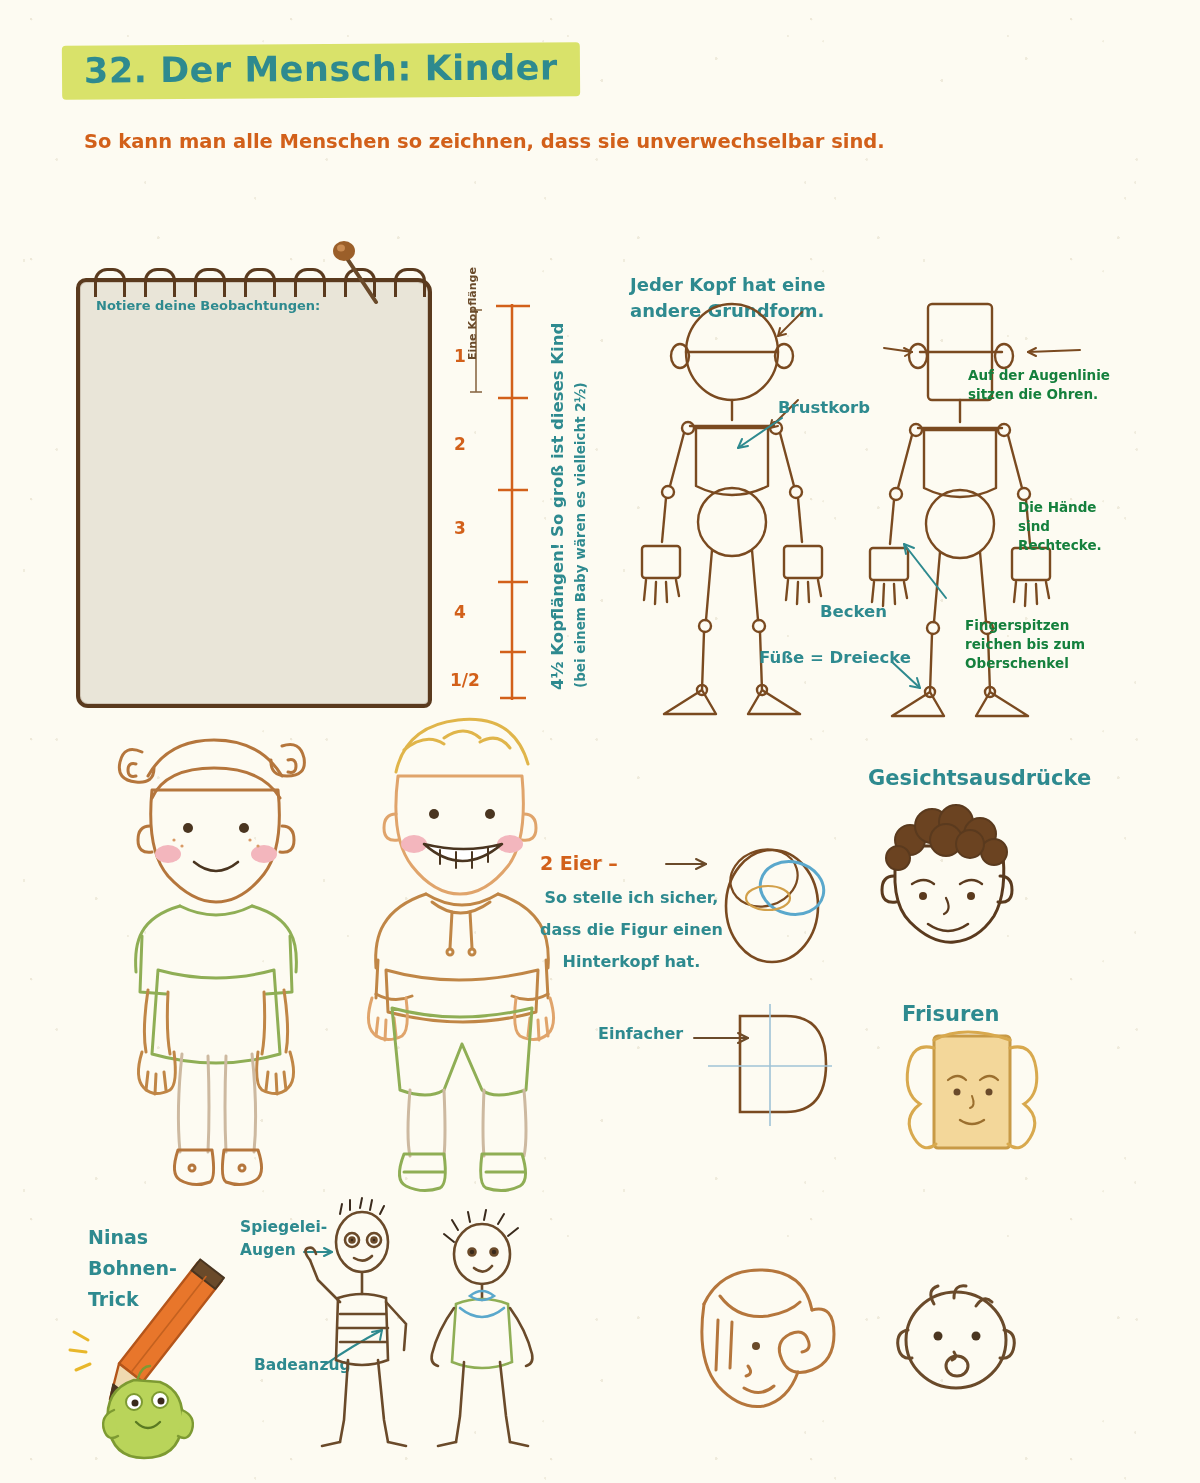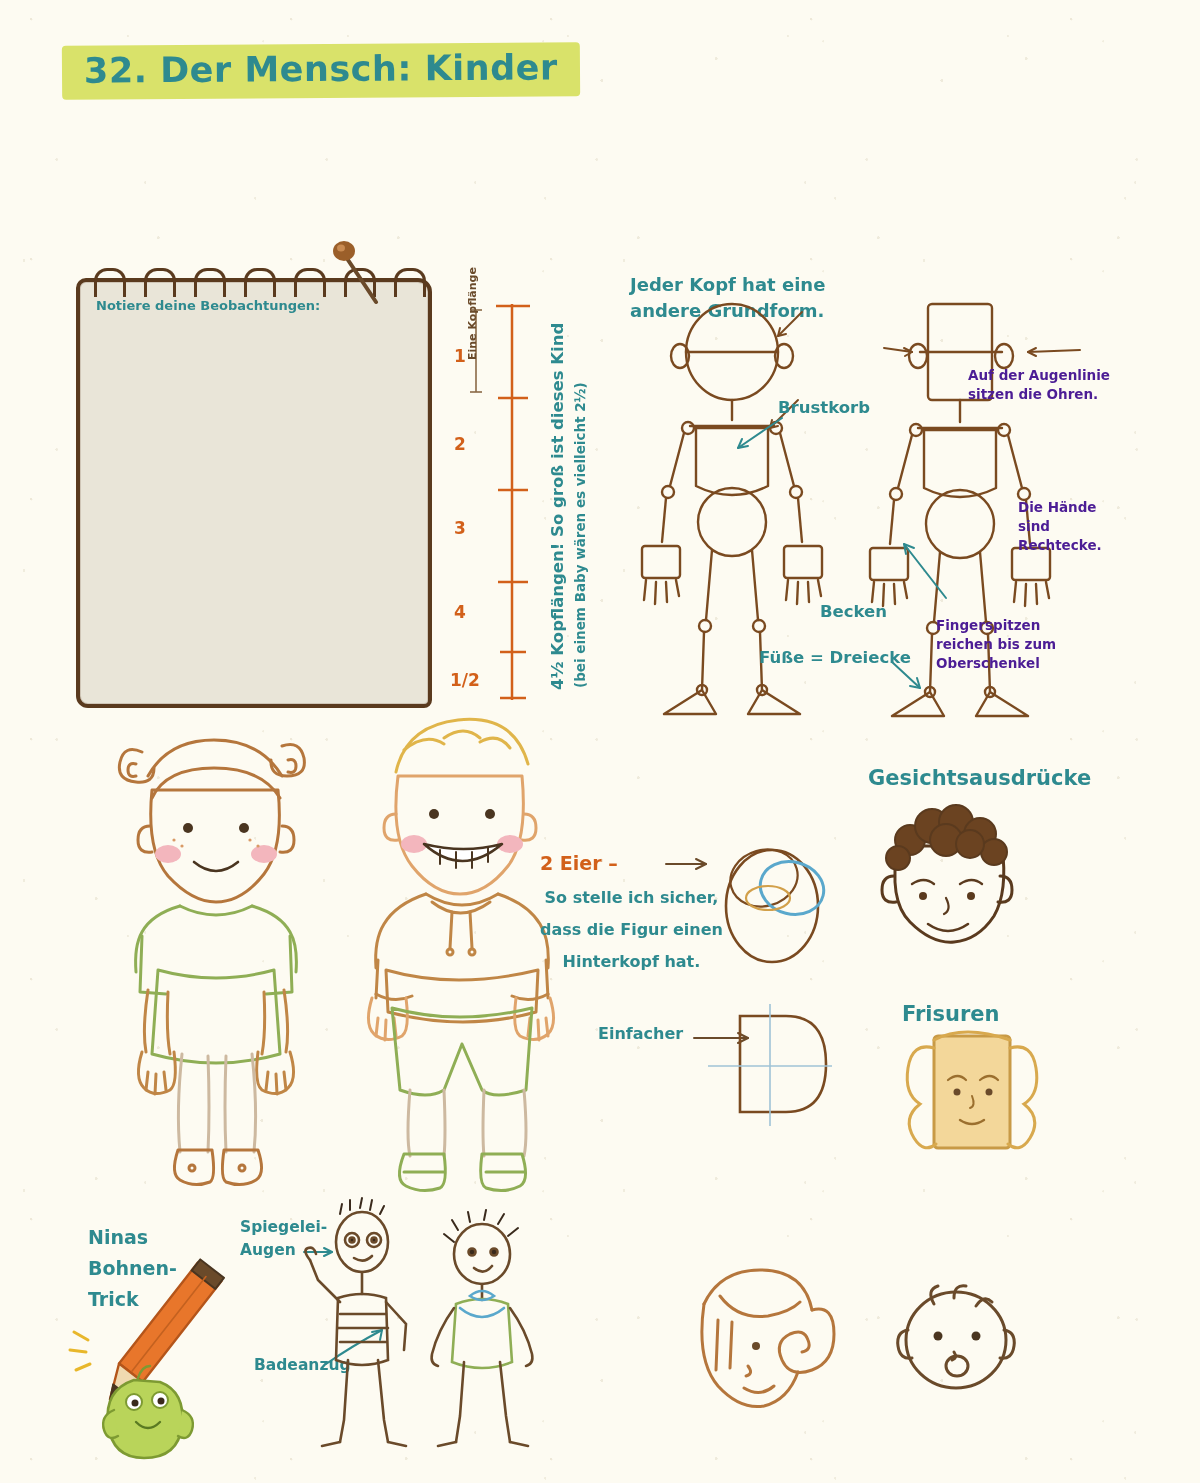--- a/index.html
+++ b/index.html
@@ -73,39 +73,40 @@
     color:#6a4a2a; font-size:11px; font-weight:600;
     transform:rotate(-90deg); transform-origin:left top; white-space:nowrap; }
   .vert-note { position:absolute; transform:rotate(-90deg); transform-origin:left top;
     white-space:nowrap; font-weight:700; }
   #vert-main { left:548px; top:690px; color:#2e8a8f; font-size:16.5px; }
   #vert-sub  { left:572px; top:688px; color:#2e8a8f; font-size:13.5px; font-weight:600; }
 
   
   .lbl { position:absolute; font-weight:600; white-space:pre; }
   .teal { color:#2e8a8f; }
-  .brown { color:#4c1d95; }
+  .brown { color:#15803d; }
   .orange { color:#d2601a; }
 
   #pagenum { left:44px; top:1484px; color:#6a4a2a; font-size:17px; }
 
   svg { overflow:visible; }
 </style>
 </head>
 <body>
 
 <div class="speckle"></div>
 
 <div class="abs" id="title-wrap">
   <div id="title-highlight">
     <span id="page-title">32. Der Mensch: Kinder</span>
   </div>
 </div>
 
 <div class="abs" id="intro">
+  <div>So kann man alle Menschen so zeichnen, dass sie unverwechselbar sind.</div>
 </div>
 
 <div class="abs" id="notepad">
   <div id="notepad-paper"></div>
   <div class="spiral" style="left:28px;"></div>
   <div class="spiral" style="left:78px;"></div>
   <div class="spiral" style="left:128px;"></div>
   <div class="spiral" style="left:178px;"></div>
   <div class="spiral" style="left:228px;"></div>
   <div class="spiral" style="left:278px;"></div>
@@ -249,21 +250,21 @@
 <svg class="abs" style="left:886px; top:656px;" width="50" height="50">
   <path d="M6 6 L34 32" stroke="#2e8a8f" stroke-width="2" fill="none" stroke-linecap="round"></path>
   <path d="M34 32 L24 30 M34 32 L31 22" stroke="#2e8a8f" stroke-width="2" fill="none" stroke-linecap="round"></path>
 </svg>
 
 <div class="lbl brown" style="left:968px; top:366px; font-size:13.5px; line-height:19px;">Auf der Augenlinie
 sitzen die Ohren.</div>
 <div class="lbl brown" style="left:1018px; top:498px; font-size:13.5px; line-height:19px;">Die Hände
 sind
 Rechtecke.</div>
-<div class="lbl brown" style="left:936px; top:616px; font-size:13.5px; line-height:19px;">Fingerspitzen
+<div class="lbl brown" style="left:965px; top:616px; font-size:13.5px; line-height:19px;">Fingerspitzen
 reichen bis zum
 Oberschenkel</div>
 
 <svg class="abs" style="left:96px; top:706px;" width="240" height="490" viewBox="0 0 240 490">
   <g fill="none" stroke-linecap="round" stroke-linejoin="round">
 
     <g stroke="#b5763c" stroke-width="3">
       <path d="M46 46 q-18 -8 -22 10 q-4 18 16 20 q18 2 18 -14"></path>
       <path d="M40 58 q-8 -2 -8 6 q0 8 8 6"></path>
       <path d="M186 40 q18 -6 22 12 q3 18 -17 18 q-17 0 -16 -16"></path>

